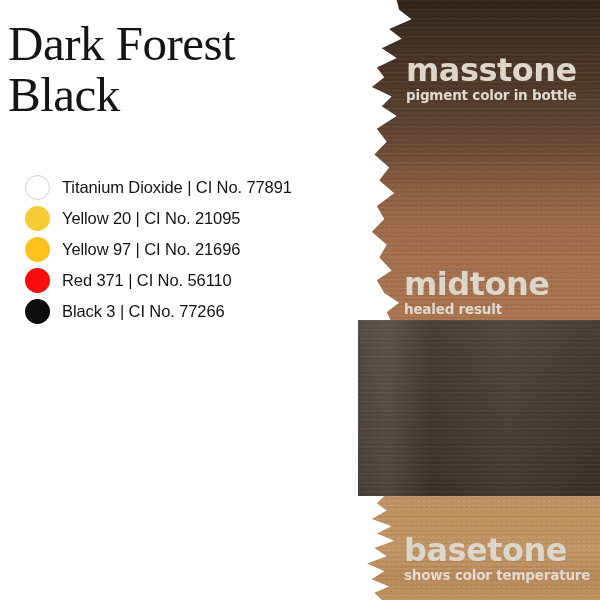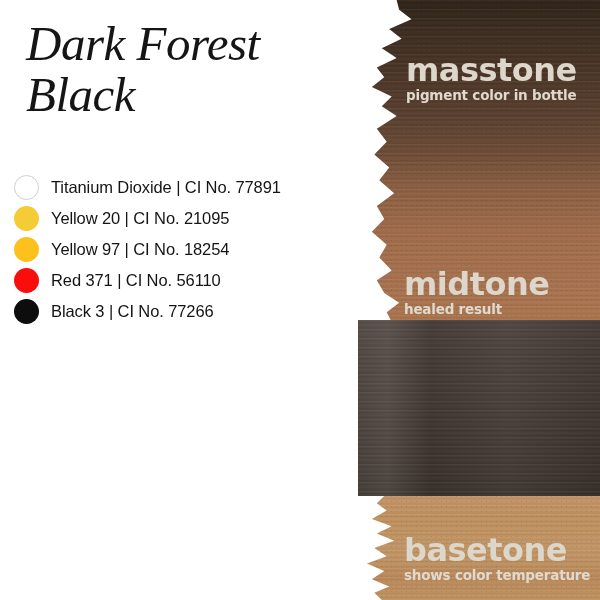--- a/index.html
+++ b/index.html
@@ -14,37 +14,36 @@
     position: relative;
     width: 600px;
     height: 600px;
     background: #ffffff;
     overflow: hidden;
   }
 
   
   #title-block {
     position: absolute;
-    left: 26px;
+    left: 8px;
     top: 18px;
     width: 350px;
-    font-style: italic;
   }
   #title-block .line {
     font-family: "Liberation Serif", "DejaVu Serif", serif;
     font-size: 49px;
     line-height: 51px;
     letter-spacing: -0.5px;
     color: #151515;
     white-space: nowrap;
   }
 
   #pigment-list {
     position: absolute;
-    left: 14px;
+    left: 25px;
     top: 172px;
     width: 340px;
   }
   .pigment-row {
     display: flex;
     align-items: center;
     height: 31px;
   }
   .swatch-dot {
     width: 25px;
@@ -233,21 +232,21 @@
       <span class="pigment-label">Titanium Dioxide | CI No. 77891</span>
     </div>
 
     <div class="pigment-row">
       <span class="swatch-dot" style="background:#f5cc35;"></span>
       <span class="pigment-label">Yellow 20 | CI No. 21095</span>
     </div>
 
     <div class="pigment-row">
       <span class="swatch-dot" style="background:#fcc11c;"></span>
-      <span class="pigment-label">Yellow 97 | CI No. 18254</span>
+      <span class="pigment-label">Yellow 97 | CI No. 21696</span>
     </div>
 
     <div class="pigment-row">
       <span class="swatch-dot" style="background:#fa0d0d;"></span>
       <span class="pigment-label">Red 371 | CI No. 56110</span>
     </div>
 
     <div class="pigment-row">
       <span class="swatch-dot" style="background:#0d0d0d;"></span>
       <span class="pigment-label">Black 3 | CI No. 77266</span>

